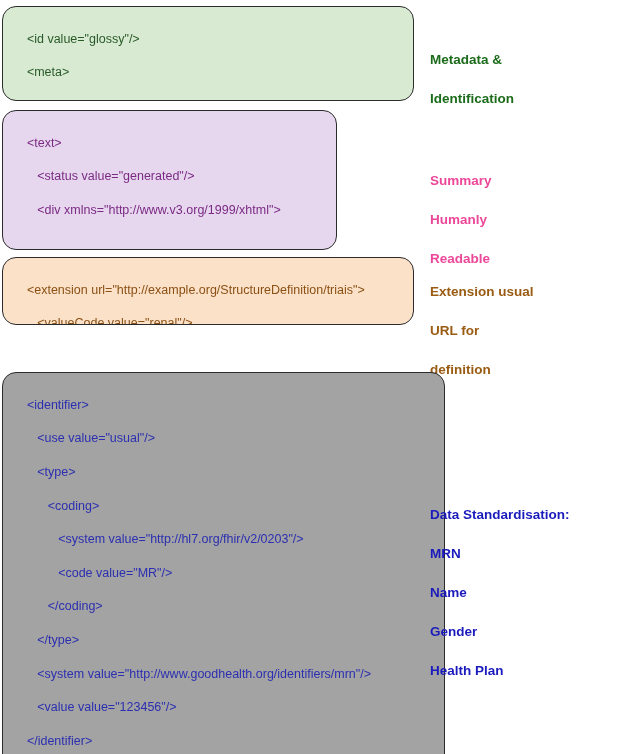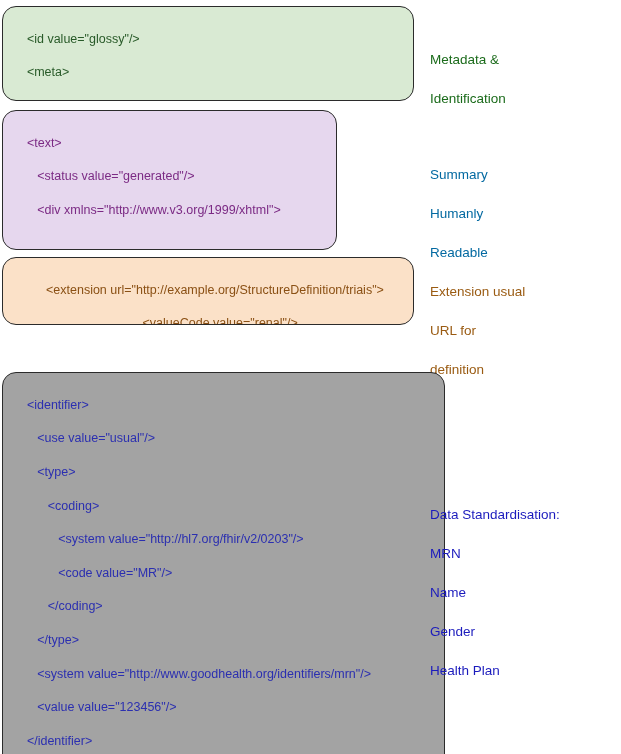--- a/index.html
+++ b/index.html
@@ -54,49 +54,48 @@
     background: #e6d7ee;
     color: #7b2a84;
   }
   .panel-extension {
     left: 2px;
     top: 257px;
     width: 412px;
     height: 68px;
     background: #fbe1c8;
     color: #8a5014;
-    text-align: center;
   }
   .panel-identifier {
     left: 2px;
     top: 339px;
     width: 443px;
     height: 409px;
     background: #a3a3a3;
     color: #2b2fb0;
     margin-top: 33px;
   }
 
   
   .label {
     position: absolute;
-    font-weight: normal;
+    font-weight: bold;
     font-size: 13.5px;
     line-height: 19.5px;
     white-space: pre-line;
   }
   .label-meta {
     left: 430px;
     top: 30px;
     color: #1b6b1b;
   }
   .label-summary {
     left: 430px;
-    top: 145px;
-    color: #0369a1;
+    top: 151px;
+    color: #ec4899;
   }
   .label-extension {
     left: 430px;
     top: 262px;
     color: #9a5b12;
   }
   .label-standardisation {
     left: 430px;
     top: 485px;
     color: #1b1bbd;

